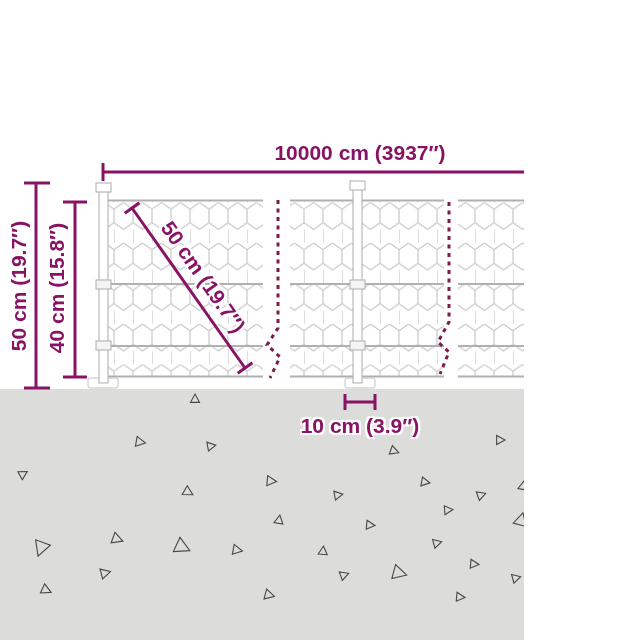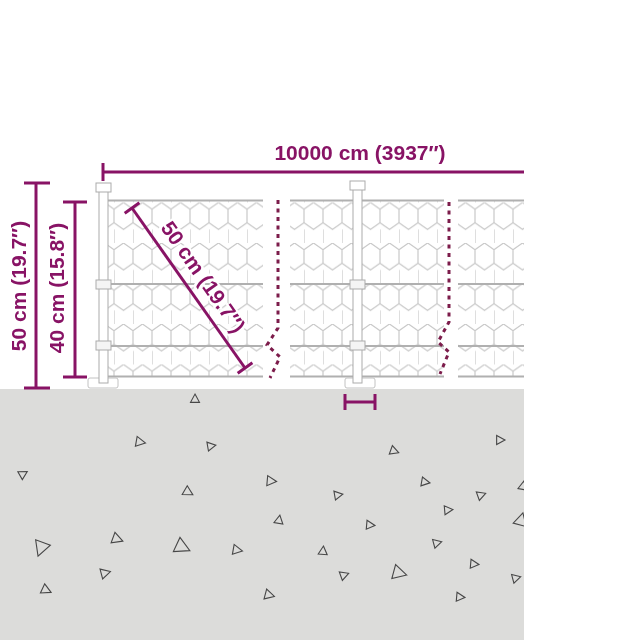--- a/index.html
+++ b/index.html
@@ -172,13 +172,14 @@
         <polygon points="0,-4.96 4.48,3.36 -4.48,3.36" transform="translate(516 578) rotate(75)" class="tri"></polygon>
         <polygon points="0,-4.96 4.48,3.36 -4.48,3.36" transform="translate(564 589) rotate(100)" class="tri"></polygon>
         <polygon points="0,-4.96 4.48,3.36 -4.48,3.36" transform="translate(460 597) rotate(95)" class="tri"></polygon>
       </g>
   </svg>
 
   <div class="dim-label lbl-top">10000 cm (3937″)</div>
   <div class="dim-label lbl-left-outer">50 cm (19.7″)</div>
   <div class="dim-label lbl-left-inner">40 cm (15.8″)</div>
   <div class="dim-label lbl-diagonal">50 cm (19.7″)</div>
+  <div class="dim-label lbl-bottom">10 cm (3.9″)</div>
 </div>
 
 </body></html>

